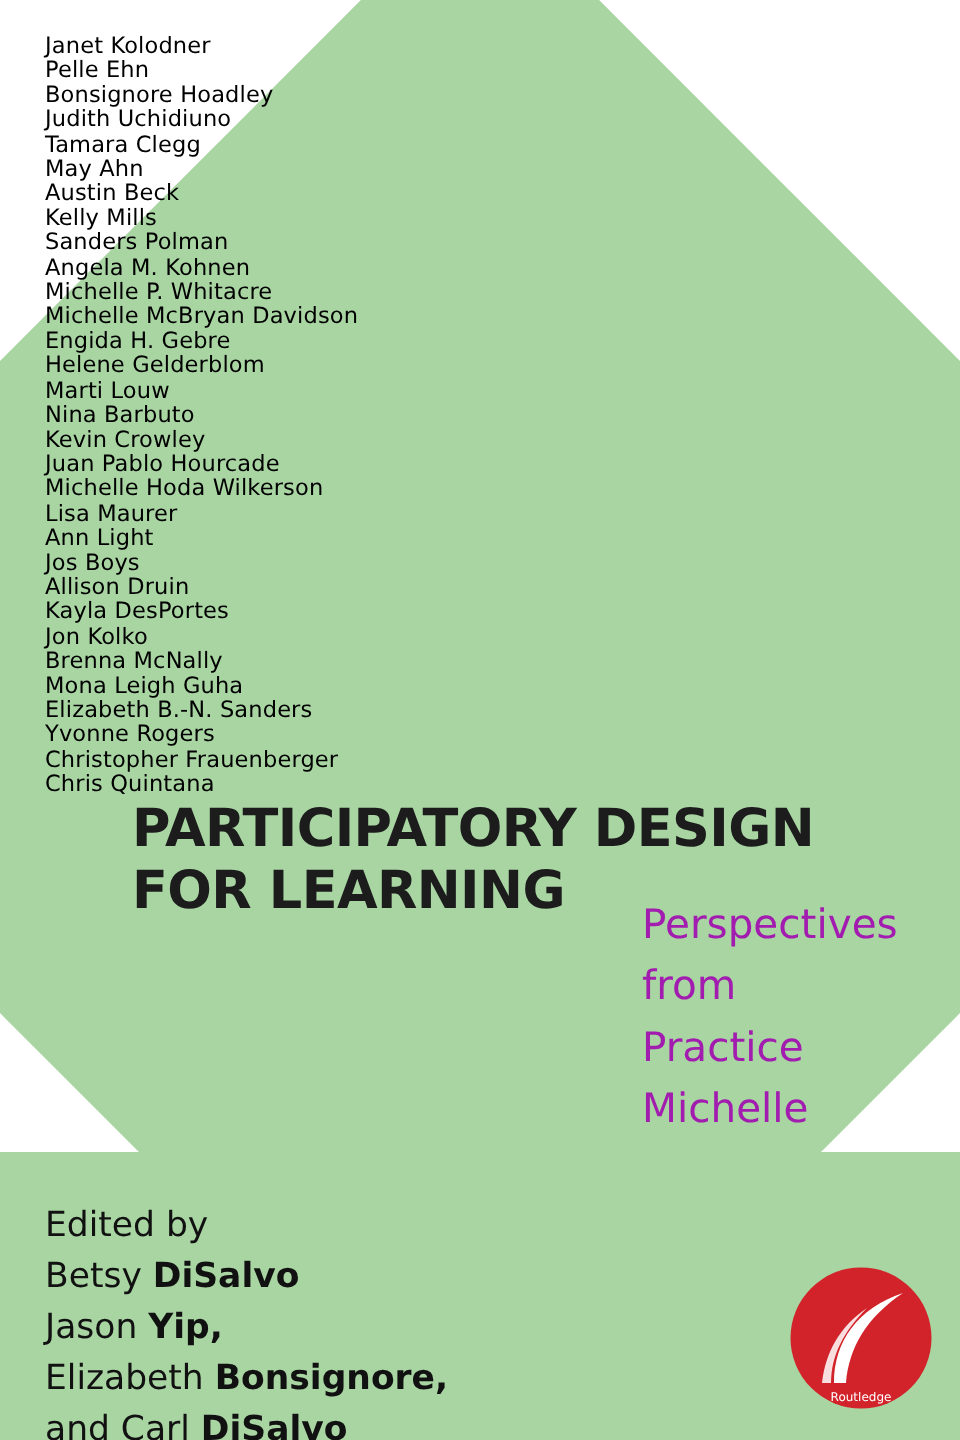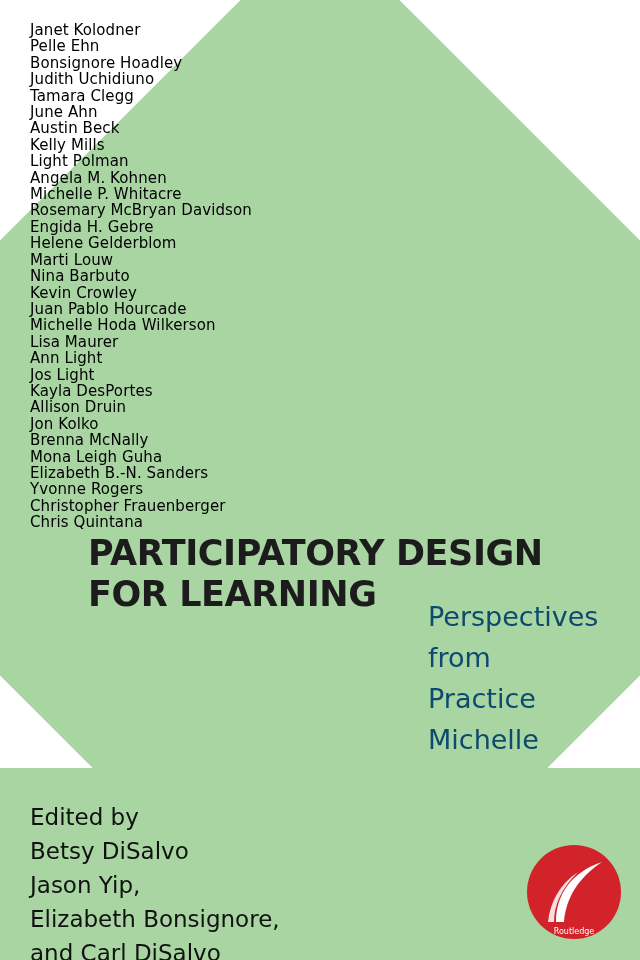--- a/index.html
+++ b/index.html
@@ -69,34 +69,34 @@
     font-family: "DejaVu Sans", sans-serif;
   }
   .subtitle {
     position: absolute;
     left: 428px;
     top: 596px;
     z-index: 6;
     width: 200px;
     font-size: 27px;
     line-height: 41px;
-    color: #0c4a6e;
+    color: #a21caf;
     font-weight: normal;
   }
   .editors {
     position: absolute;
     left: 30px;
     top: 800px;
     z-index: 6;
     color: #111111;
     font-size: 23px;
     line-height: 34px;
   }
   .editors .ln { white-space: nowrap; }
-  .editors b { font-weight: normal; }
+  .editors b { font-weight: bold; }
   
   .logo {
     position: absolute;
     right: 18px;
     bottom: 20px;
     width: 96px;
     height: 96px;
     z-index: 7;
   }
   .logo svg { display: block; }
@@ -108,39 +108,39 @@
 
   <div class="diamond"></div>
   <div class="bottom-band"></div>
 
   <div class="contributors">
     <div class="name">Janet Kolodner</div>
     <div class="name">Pelle Ehn</div>
     <div class="name">Bonsignore Hoadley</div>
     <div class="name">Judith Uchidiuno</div>
     <div class="name">Tamara Clegg</div>
-    <div class="name">June Ahn</div>
+    <div class="name">May Ahn</div>
     <div class="name">Austin Beck</div>
     <div class="name">Kelly Mills</div>
-    <div class="name">Light Polman</div>
+    <div class="name">Sanders Polman</div>
     <div class="name">Angela M. Kohnen</div>
     <div class="name">Michelle P. Whitacre</div>
-    <div class="name">Rosemary McBryan Davidson</div>
+    <div class="name">Michelle McBryan Davidson</div>
     <div class="name">Engida H. Gebre</div>
     <div class="name">Helene Gelderblom</div>
     <div class="name">Marti Louw</div>
     <div class="name">Nina Barbuto</div>
     <div class="name">Kevin Crowley</div>
     <div class="name">Juan Pablo Hourcade</div>
     <div class="name">Michelle Hoda Wilkerson</div>
     <div class="name">Lisa Maurer</div>
     <div class="name">Ann Light</div>
-    <div class="name">Jos Light</div>
+    <div class="name">Jos Boys</div>
+    <div class="name">Allison Druin</div>
     <div class="name">Kayla DesPortes</div>
-    <div class="name">Allison Druin</div>
     <div class="name">Jon Kolko</div>
     <div class="name">Brenna McNally</div>
     <div class="name">Mona Leigh Guha</div>
     <div class="name">Elizabeth B.-N. Sanders</div>
     <div class="name">Yvonne Rogers</div>
     <div class="name">Christopher Frauenberger</div>
     <div class="name">Chris Quintana</div>
   </div>
 
   <div class="title-block">

